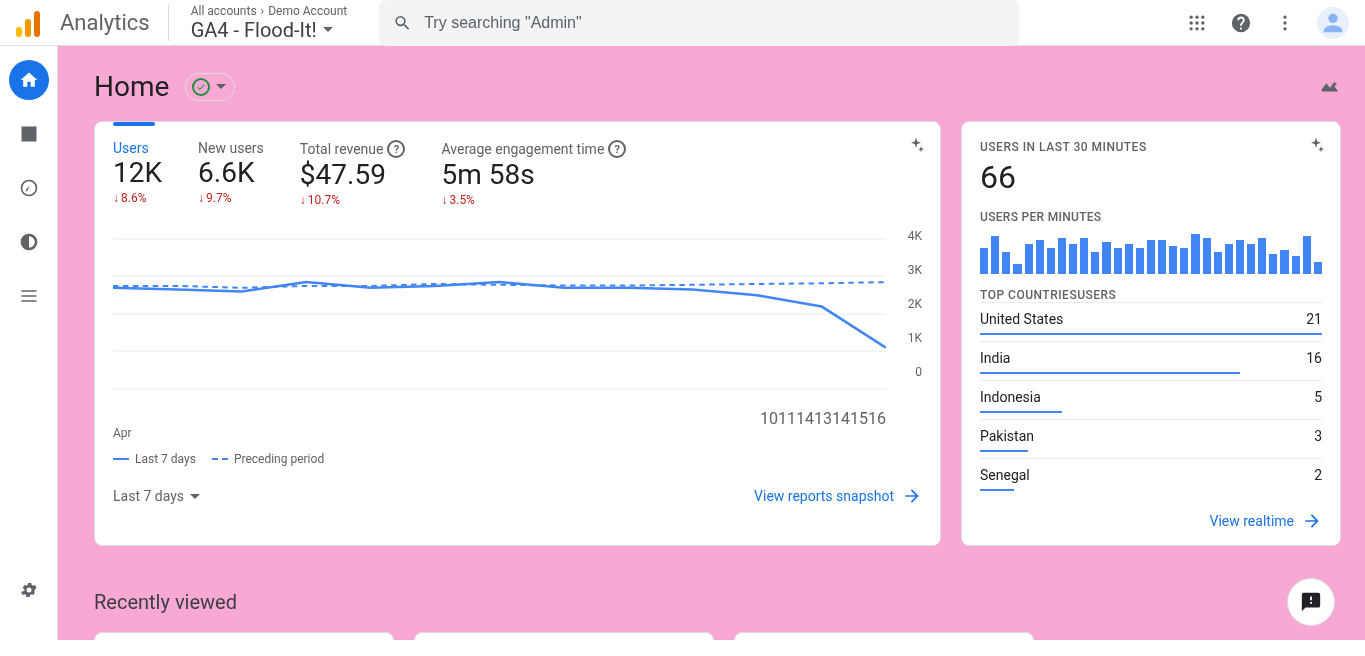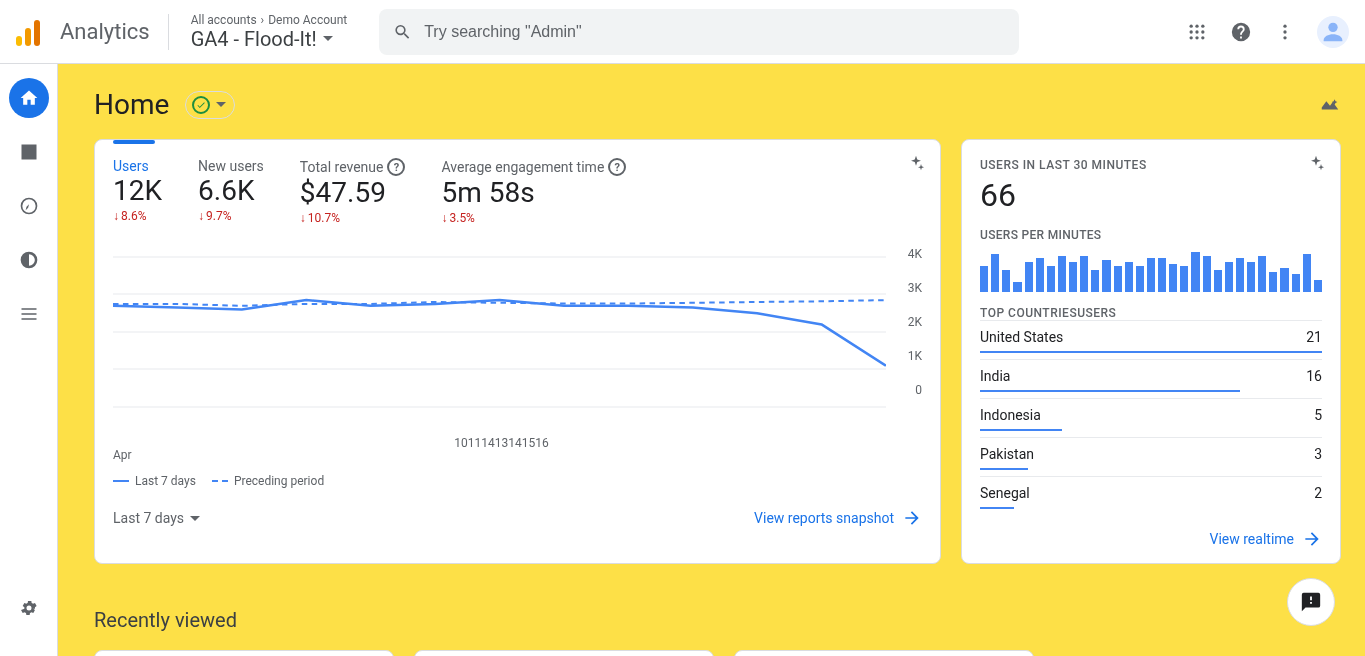--- a/index.html
+++ b/index.html
@@ -1,19 +1,19 @@
 <!DOCTYPE html>
 <html><head>
 <meta charset="utf-8">
 <style>
   * { box-sizing: border-box; margin: 0; padding: 0; }
   body { font-family: "Google Sans", Roboto, Arial, sans-serif; background: #fff; color: #202124; overflow: hidden; }
 
   .app-bar {
-    display: flex; align-items: center; height: 64px; padding: 4px 16px;
+    display: flex; align-items: center; height: 46px; padding: 4px 16px;
     border-bottom: 1px solid #dadce0; gap: 12px;
   }
   .logo { display: flex; align-items: flex-end; gap: 2px; margin-right: 6px; }
   .product-name { font-size: 22px; color: #5f6368; margin-right: 6px; }
   .divider-vert { width: 1px; height: 36px; background: #dadce0; }
   .account-picker { display: flex; flex-direction: column; padding: 0 10px; cursor: pointer; }
   .breadcrumb { font-size: 12px; color: #5f6368; display: flex; align-items: center; gap: 4px; }
   .property-row { display: flex; align-items: center; gap: 6px; }
   .property-name { font-size: 20px; color: #3c4043; }
   .dropdown-caret { display:inline-block; width:0;height:0;border-left:5px solid transparent;border-right:5px solid transparent;border-top:5px solid #5f6368; }
@@ -45,21 +45,21 @@
   .rail-item {
     width: 40px; height: 40px; border-radius: 50%; display:flex; align-items:center; justify-content:center; cursor:pointer;
   }
   .rail-item.active { background: #1a73e8; }
   .rail-item svg { width: 20px; height:20px; }
   .rail-item.active svg { fill: #fff; }
   .rail-item:not(.active) svg { fill: #5f6368; }
   .rail-spacer { flex: 1; }
 
   .content {
-    flex: 1; background: #fde047; overflow-y: auto; padding: 0 24px 0 36px;
+    flex: 1; background: #f9a8d4; overflow-y: auto; padding: 0 24px 0 36px;
   }
 
   .page-header { display:flex; align-items:center; gap: 16px; padding: 24px 0 18px; }
   .page-title { font-size: 28px; font-weight: 400; color: #202124; }
   .status-pill {
     display:flex; align-items:center; gap:6px; border:1px solid #dadce0; border-radius: 16px;
     padding: 4px 8px 4px 6px; cursor:pointer;
   }
   .check-circle { width:18px;height:18px;border-radius:50%;border:2px solid #1e8e3e;display:flex;align-items:center;justify-content:center; }
   .page-actions { margin-left:auto; }
@@ -84,21 +84,21 @@
     width:18px;height:18px;border:2px solid #5f6368;border-radius:50%;
     display:inline-flex;align-items:center;justify-content:center;font-size:11px;color:#5f6368;font-weight:bold;
   }
 
   .ai-spark { position:absolute; top:14px; right:14px; cursor:pointer;}
   .ai-spark svg{ fill:#5f6368; width:20px;height:20px;}
 
   .chart-area { margin-top: 22px; position:relative; height: 180px;}
   .y-ticks { position:absolute; right:0; top:0; height:150px; display:flex; flex-direction:column; justify-content:space-between; font-size:12px; color:#5f6368; align-items:flex-end; }
   .chart-svg { width: calc(100% - 36px); height: 170px; }
-  .x-ticks { display:flex; justify-content:center; font-size:12px; color:#5f6368; margin-top:9px; padding-left:4px; width: calc(100% - 36px); }
+  .x-ticks { display:flex; justify-content:flex-end; font-size:16px; color:#5f6368; margin-top:0; padding-left:4px; width: calc(100% - 36px); }
   .x-ticks .xt { text-align:center; }
   .month-lbl { font-size:12px; color:#5f6368; margin-top:-2px; }
 
   .legend-row { display:flex; gap:16px; font-size:12px; color:#5f6368; margin-top: 12px; align-items:center;}
   .legend-item { display:flex; align-items:center; gap:6px;}
   .legend-line { width:16px; height:0; border-top: 2px solid #4285f4;}
   .legend-dash { width:16px; height:0; border-top: 2px dashed #4285f4;}
 
   .card-footer { display:flex; justify-content:space-between; align-items:center; margin-top: 20px;}
   .range-picker { font-size:14px; color:#5f6368; display:flex; align-items:center; gap:6px; cursor:pointer;}

